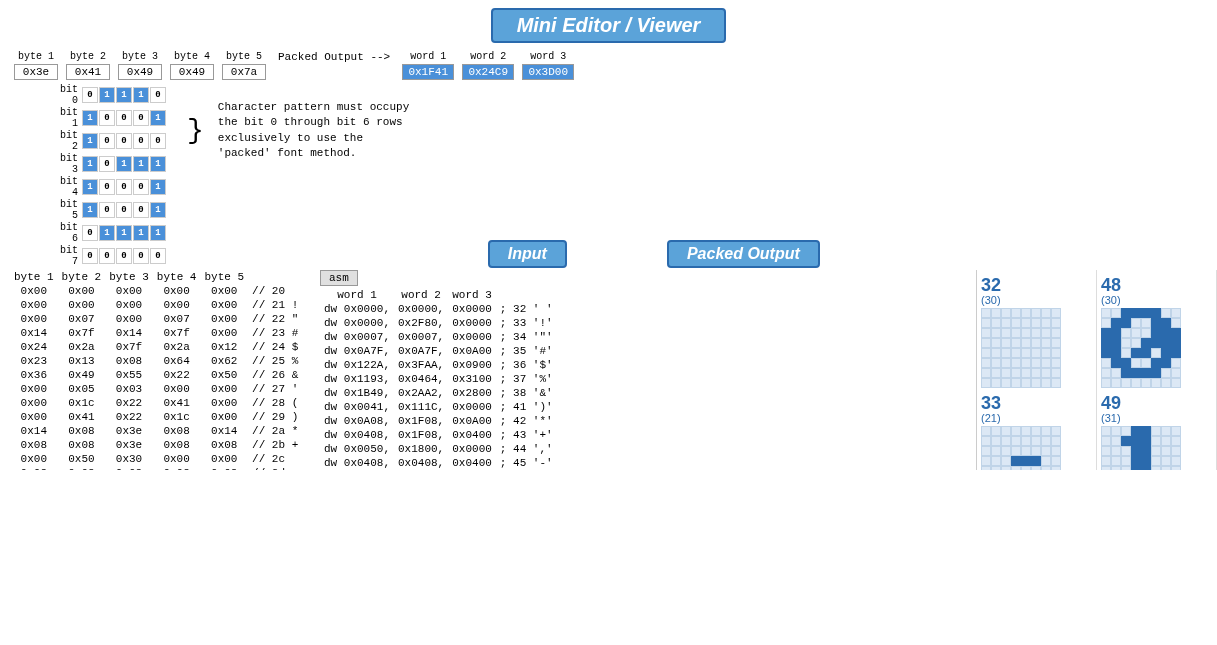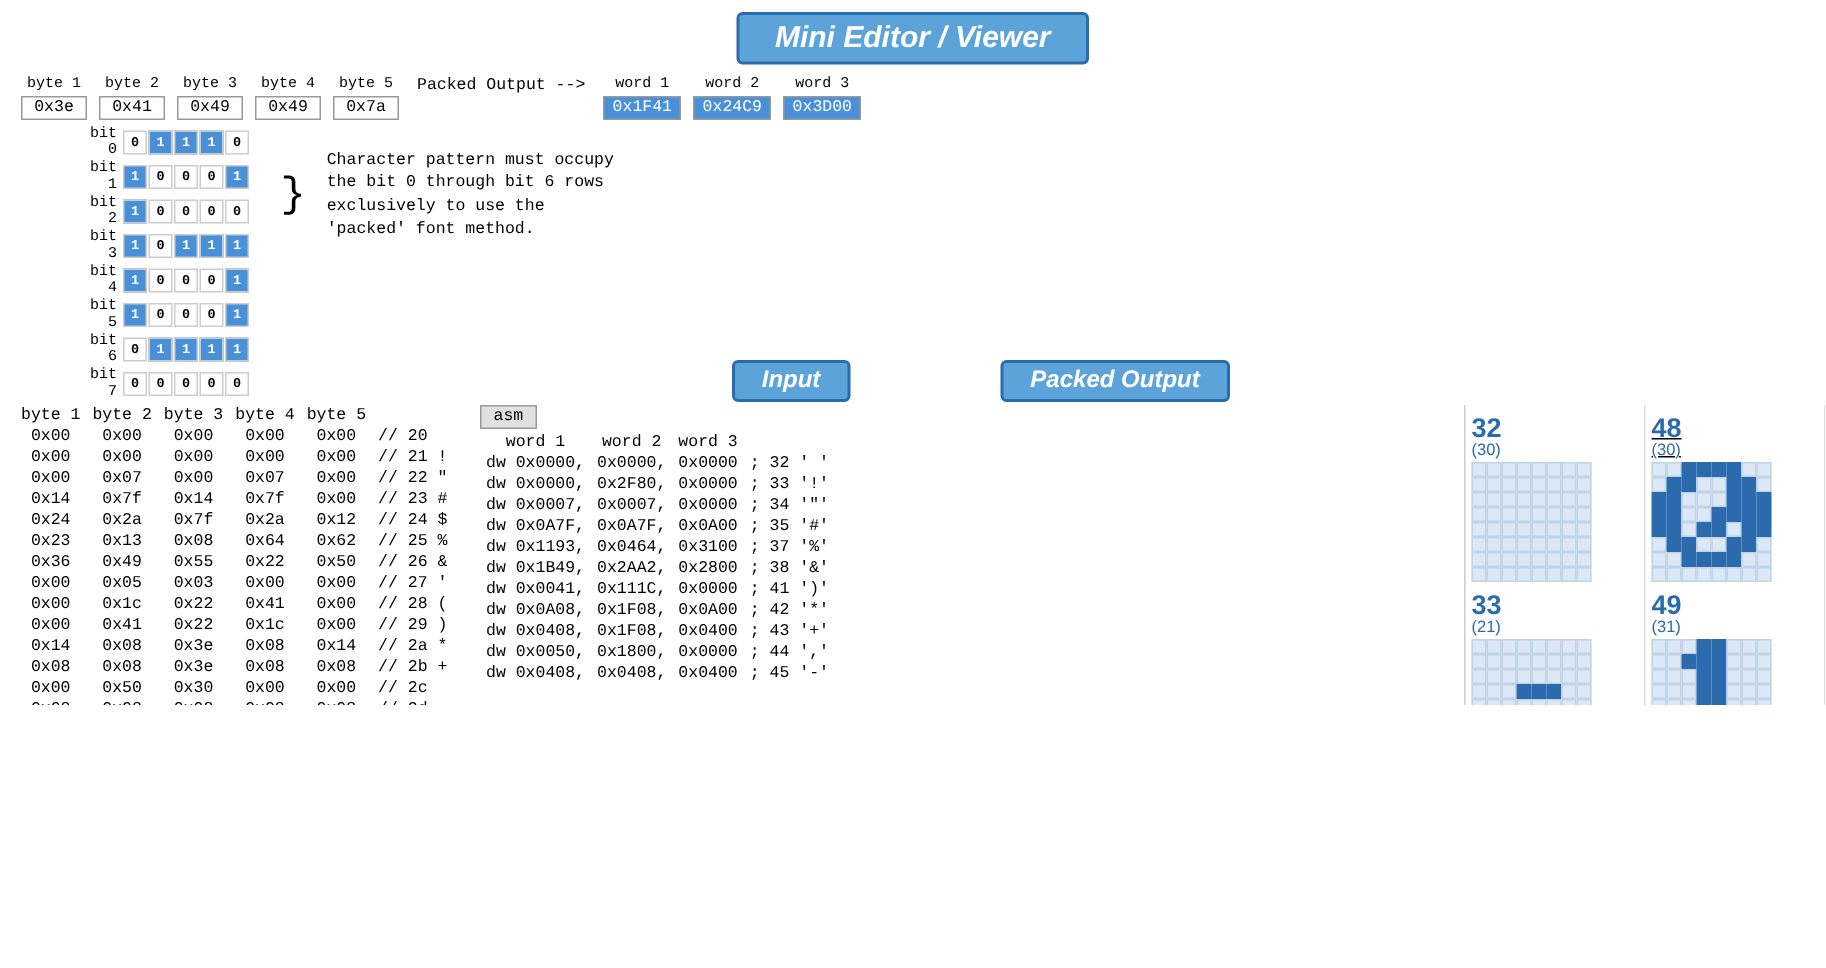--- a/index.html
+++ b/index.html
@@ -504,20 +504,26 @@
               <td>0x0000</td>
               <td class="comment">; 34 '"'</td>
             </tr>
             <tr>
               <td>dw 0x0A7F,</td>
               <td>0x0A7F,</td>
               <td>0x0A00</td>
               <td class="comment">; 35 '#'</td>
             </tr>
             <tr>
+              <td>dw 0x122A,</td>
+              <td>0x3FAA,</td>
+              <td>0x0900</td>
+              <td class="comment">; 36 '$'</td>
+            </tr>
+            <tr>
               <td>dw 0x1193,</td>
               <td>0x0464,</td>
               <td>0x3100</td>
               <td class="comment">; 37 '%'</td>
             </tr>
             <tr>
               <td>dw 0x1B49,</td>
               <td>0x2AA2,</td>
               <td>0x2800</td>
               <td class="comment">; 38 '&amp;'</td>
@@ -766,21 +772,21 @@
               <div style="width: 10px; height: 10px; background: rgb(220, 232, 245); border: 0.5px solid rgb(192, 212, 232);"></div>
               <div style="width: 10px; height: 10px; background: rgb(220, 232, 245); border: 0.5px solid rgb(192, 212, 232);"></div>
               <div style="width: 10px; height: 10px; background: rgb(220, 232, 245); border: 0.5px solid rgb(192, 212, 232);"></div>
             </div>
           </div>
           <div style="display: flex; flex-direction: column; align-items: flex-start; margin-bottom: 6px;">
             <div style="font-size: 18px; font-weight: bold; color: rgb(42, 106, 173); font-family: Arial, sans-serif; line-height: 1;">35</div>
           </div>
         </div>
         <div style="display: flex; flex-direction: column; padding: 6px 4px; min-width: 120px; border-right: 1px solid rgb(221, 221, 221);">
-          <div style="display: flex; flex-direction: column; align-items: flex-start; margin-bottom: 6px; text-decoration: underline;">
+          <div style="display: flex; flex-direction: column; align-items: flex-start; margin-bottom: 6px;">
             <div style="font-size: 18px; font-weight: bold; color: rgb(42, 106, 173); font-family: Arial, sans-serif; line-height: 1;">48</div>
             <div style="font-size: 11px; color: rgb(42, 106, 173); font-family: Arial, sans-serif;">(30)</div>
             <div style="display: grid; grid-template-columns: repeat(8, 10px); gap: 0px; margin-top: 2px;">
               <div style="width: 10px; height: 10px; background: rgb(220, 232, 245); border: 0.5px solid rgb(192, 212, 232);"></div>
               <div style="width: 10px; height: 10px; background: rgb(220, 232, 245); border: 0.5px solid rgb(192, 212, 232);"></div>
               <div style="width: 10px; height: 10px; background: rgb(42, 106, 173);"></div>
               <div style="width: 10px; height: 10px; background: rgb(42, 106, 173);"></div>
               <div style="width: 10px; height: 10px; background: rgb(42, 106, 173);"></div>
               <div style="width: 10px; height: 10px; background: rgb(42, 106, 173);"></div>
               <div style="width: 10px; height: 10px; background: rgb(220, 232, 245); border: 0.5px solid rgb(192, 212, 232);"></div>

